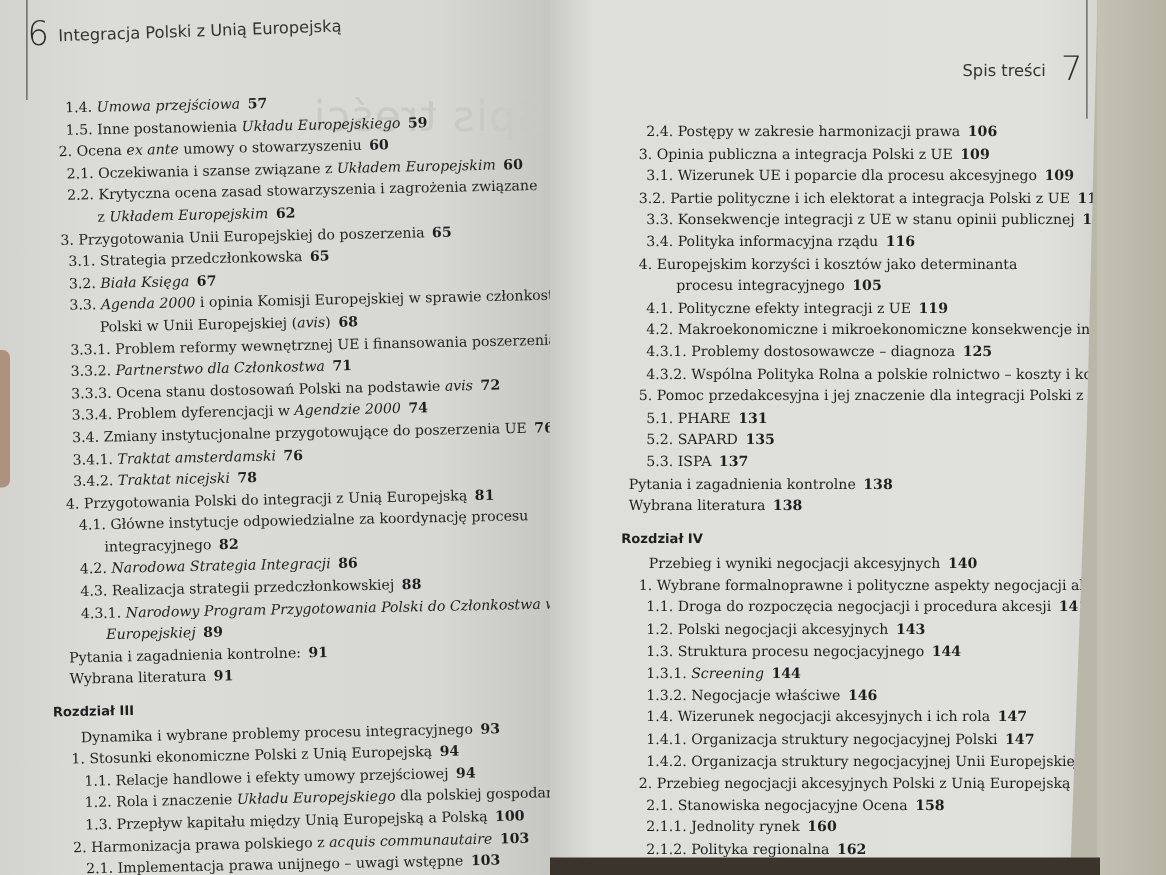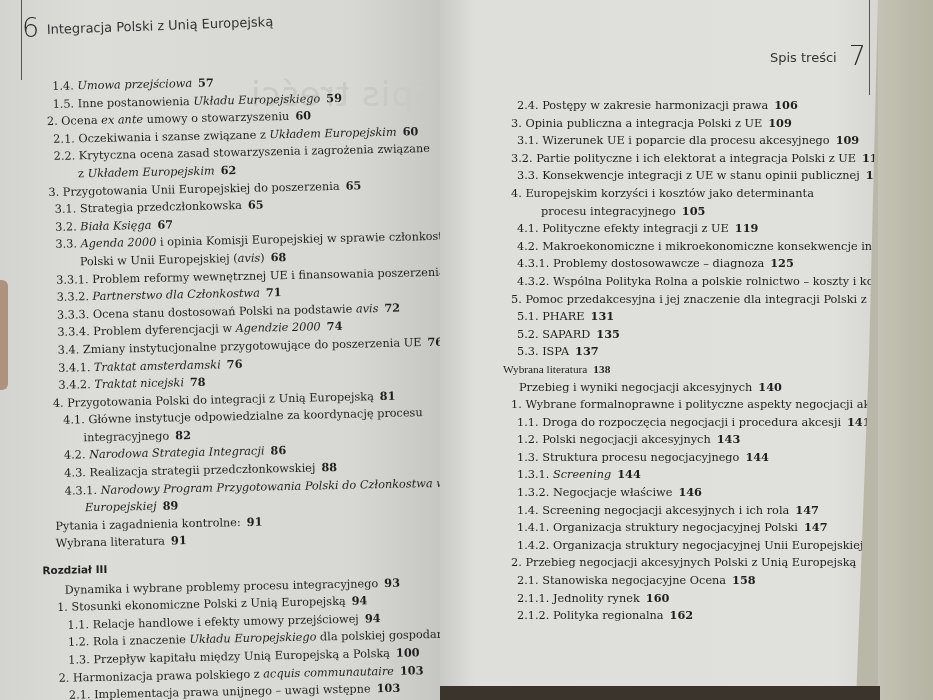--- a/index.html
+++ b/index.html
@@ -115,43 +115,46 @@
     <span class="pageno">7</span>
   </div>
   <div class="vrule-right" style="left:429px"></div>
   <div class="toc toc-right" style="left:71px">
     <div>
         <div class="entry l1"><span class="num">2.4. </span><span class="title"><span>Postępy w zakresie harmonizacji prawa</span></span><span class="pg">106</span></div>
         <div class="entry l0"><span class="num">3. </span><span class="title"><span>Opinia publiczna a integracja Polski z UE</span></span><span class="pg">109</span></div>
         <div class="entry l1"><span class="num">3.1. </span><span class="title"><span>Wizerunek UE i poparcie dla procesu akcesyjnego</span></span><span class="pg">109</span></div>
         <div class="entry l0"><span class="num">3.2. </span><span class="title"><span>Partie polityczne i ich elektorat a integracja Polski z UE</span></span><span class="pg">112</span></div>
         <div class="entry l1"><span class="num">3.3. </span><span class="title"><span>Konsekwencje integracji z UE w stanu opinii publicznej</span></span><span class="pg">114</span></div>
+        <div class="entry l1"><span class="num">3.4. </span><span class="title"><span>Polityka informacyjna rządu</span></span><span class="pg">116</span></div>
         <div class="entry l0"><span class="num">4. </span><span class="title"><span>Europejskim korzyści i kosztów jako determinanta</span></span></div>
         <div class="entry cont"><span class="title"><span>procesu integracyjnego</span></span><span class="pg">105</span></div>
         <div class="entry l1"><span class="num">4.1. </span><span class="title"><span>Polityczne efekty integracji z UE</span></span><span class="pg">119</span></div>
         <div class="entry l1"><span class="num">4.2. </span><span class="title"><span>Makroekonomiczne i mikroekonomiczne konsekwencje integracji</span></span></div>
         <div class="entry l1"><span class="num">4.3.1. </span><span class="title"><span>Problemy dostosowawcze – diagnoza</span></span><span class="pg">125</span></div>
         <div class="entry l1"><span class="num">4.3.2. </span><span class="title"><span>Wspólna Polityka Rolna a polskie rolnictwo – koszty i korzyści</span></span></div>
         <div class="entry l0"><span class="num">5. </span><span class="title"><span>Pomoc przedakcesyjna i jej znaczenie dla integracji Polski z UE</span></span></div>
         <div class="entry l1"><span class="num">5.1. </span><span class="title"><span>PHARE</span></span><span class="pg">131</span></div>
         <div class="entry l1"><span class="num">5.2. </span><span class="title"><span>SAPARD</span></span><span class="pg">135</span></div>
         <div class="entry l1"><span class="num">5.3. </span><span class="title"><span>ISPA</span></span><span class="pg">137</span></div>
-        <div class="entry l0" style="margin-left: -8px; font-family: Liberation Serif, serif;"><span class="title"><span>Wybrana literatura</span></span><span class="pg">138</span></div>
+        <div class="entry l0" style="margin-left: -8px;"><span class="title"><span>Pytania i zagadnienia kontrolne</span></span><span class="pg">138</span></div>
+        <div class="entry l0" style="margin-left: -8px;"><span class="title"><span>Wybrana literatura</span></span><span class="pg">138</span></div>
       </div>
+    <div class="chapter-label">Rozdział IV</div>
     <div class="entry chapter-title">
       <span>Przebieg i wyniki negocjacji akcesyjnych</span><span class="pg">140</span>
     </div>
     <div>
         <div class="entry l0"><span class="num">1. </span><span class="title"><span>Wybrane formalnoprawne i polityczne aspekty negocjacji akcesyjnych</span></span></div>
         <div class="entry l1"><span class="num">1.1. </span><span class="title"><span>Droga do rozpoczęcia negocjacji i procedura akcesji</span></span><span class="pg">141</span></div>
         <div class="entry l1"><span class="num">1.2. </span><span class="title"><span>Polski negocjacji akcesyjnych</span></span><span class="pg">143</span></div>
         <div class="entry l1"><span class="num">1.3. </span><span class="title"><span>Struktura procesu negocjacyjnego</span></span><span class="pg">144</span></div>
         <div class="entry l1"><span class="num">1.3.1. </span><span class="title"><span class="it">Screening</span></span><span class="pg">144</span></div>
         <div class="entry l1"><span class="num">1.3.2. </span><span class="title"><span>Negocjacje właściwe</span></span><span class="pg">146</span></div>
-        <div class="entry l1"><span class="num">1.4. </span><span class="title"><span>Screening negocjacji akcesyjnych i ich rola</span></span><span class="pg">147</span></div>
+        <div class="entry l1"><span class="num">1.4. </span><span class="title"><span>Wizerunek negocjacji akcesyjnych i ich rola</span></span><span class="pg">147</span></div>
         <div class="entry l1"><span class="num">1.4.1. </span><span class="title"><span>Organizacja struktury negocjacyjnej Polski</span></span><span class="pg">147</span></div>
         <div class="entry l1"><span class="num">1.4.2. </span><span class="title"><span>Organizacja struktury negocjacyjnej Unii Europejskiej</span></span><span class="pg">154</span></div>
         <div class="entry l0"><span class="num">2. </span><span class="title"><span>Przebieg negocjacji akcesyjnych Polski z Unią Europejską</span></span><span class="pg">157</span></div>
         <div class="entry l1"><span class="num">2.1. </span><span class="title"><span>Stanowiska negocjacyjne Ocena</span></span><span class="pg">158</span></div>
         <div class="entry l1"><span class="num">2.1.1. </span><span class="title"><span>Jednolity rynek</span></span><span class="pg">160</span></div>
         <div class="entry l1"><span class="num">2.1.2. </span><span class="title"><span>Polityka regionalna</span></span><span class="pg">162</span></div>
       </div>
   </div>
 </div>
 

